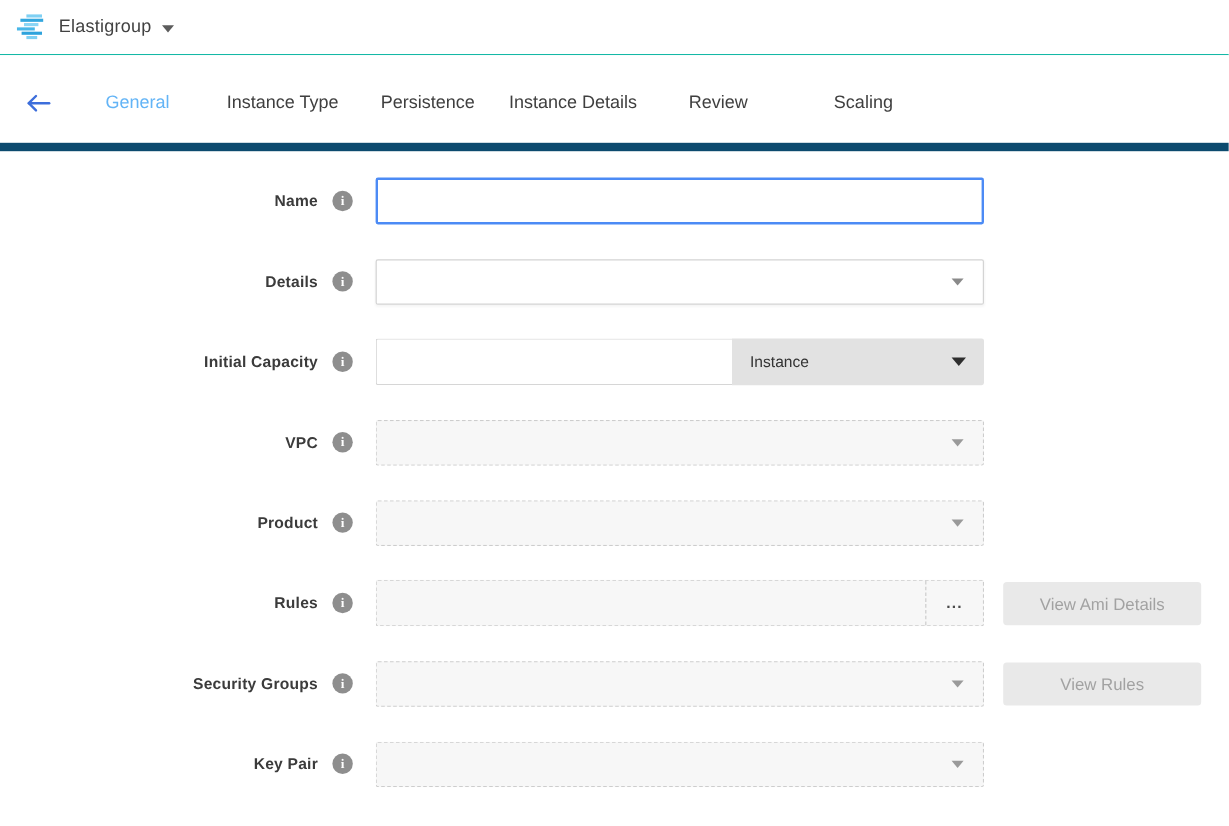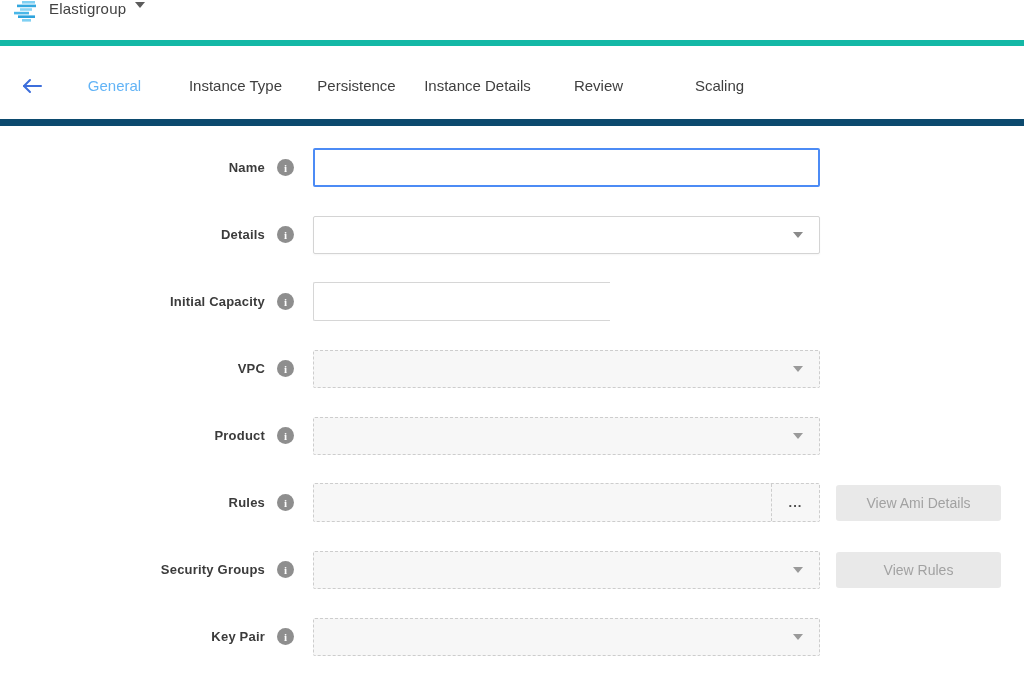--- a/index.html
+++ b/index.html
@@ -7,22 +7,23 @@
     width: 1024px; height: 688px;
     background: #ffffff;
     font-family: "Liberation Sans", sans-serif;
     overflow: hidden;
   }
 
   
   .app-header {
     height: 46px;
     display: flex;
+    align-items: center;
     padding-left: 14px;
-    border-bottom: 6px solid #14b8a6;
+    border-bottom: 1px solid #14b8a6;
     background: #fff;
   }
   .logo { width: 26px; height: 24px; display: inline-block; }
   .app-title {
     margin-left: 9px;
     font-size: 15px;
     color: #424242;
     letter-spacing: .2px;
   }
   .header-caret {
@@ -262,20 +263,24 @@
   </div>
 
   <div class="row">
     <div class="label-wrap">
       <span class="field-label">Initial Capacity</span>
       <span class="info-icon">i</span>
     </div>
     <div class="control">
       <div class="split">
         <input class="split-input" type="text" value="" style="">
+        <div class="unit-select">
+          <span class="unit-label">Instance</span>
+          <span class="caret-dark"></span>
+        </div>
       </div>
     </div>
   </div>
 
   <div class="row">
     <div class="label-wrap">
       <span class="field-label">VPC</span>
       <span class="info-icon">i</span>
     </div>
     <div class="control">

